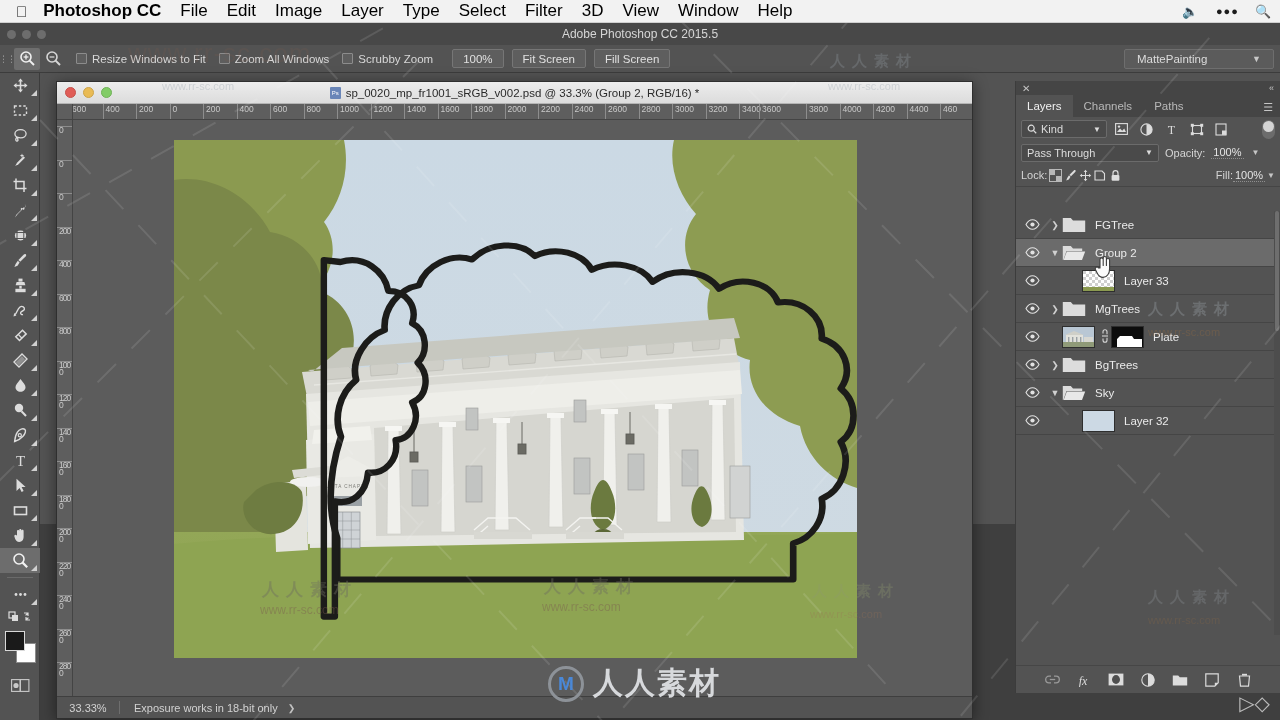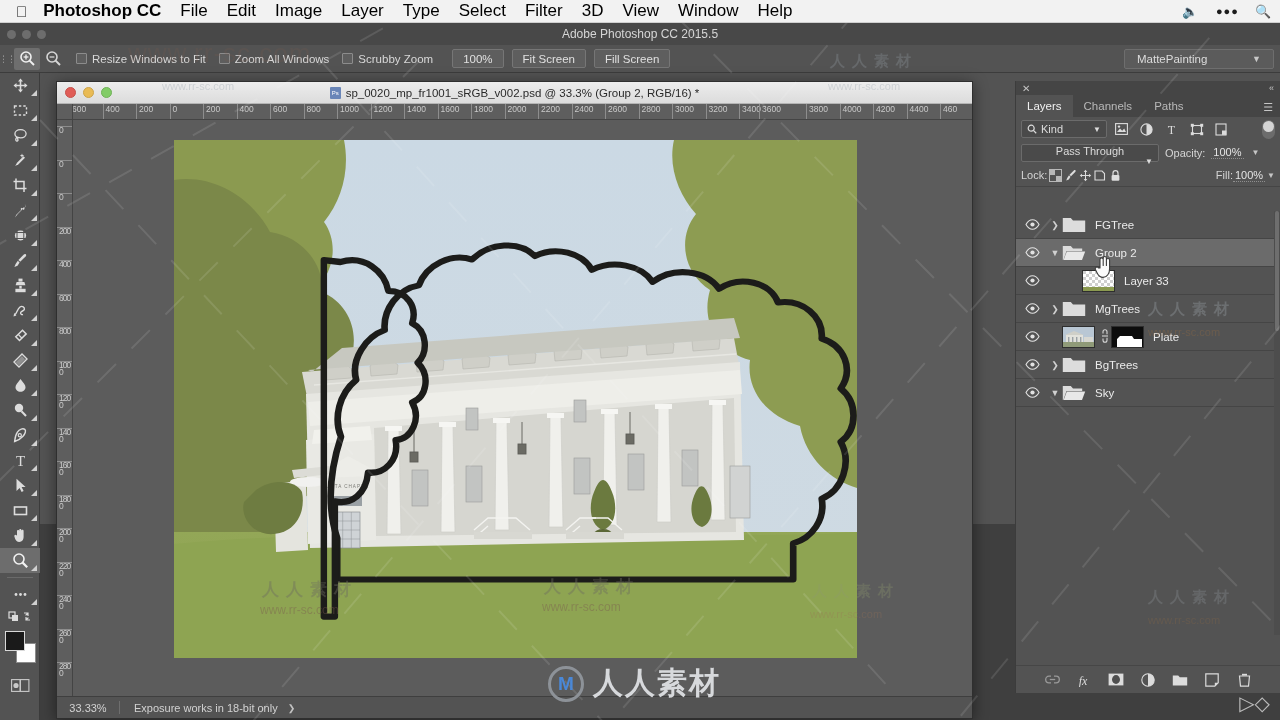--- a/index.html
+++ b/index.html
@@ -146,21 +146,21 @@
     color: #dcdcdc; font-size: 11px; display: flex; align-items: center; padding: 0 5px; gap: 4px;
   }
   .kind-sel .cv { margin-left: auto; font-size: 8px; }
   .ficon { width: 21px; height: 18px; display: flex; align-items: center; justify-content: center; color: #d8d8d8; }
   .tog { margin-left: auto; width: 13px; height: 19px; background:#6c6c6c; border-radius: 7px; position: relative;}
   .tog:after { content:""; position:absolute; top:1px; left:1px; width:11px; height:11px; border-radius:50%; background:#d4d4d4;}
 
   .blendrow { height: 23px; display: flex; align-items: center; padding: 0 5px; gap: 6px; }
   .blend-sel {
     width: 138px; height: 18px; background: #4a4a4a; border: 1px solid #6b6b6b; border-radius: 2px;
-    color: #dcdcdc; font-size: 11px; display: flex; align-items: center; padding: 0 5px; flex-direction: column;
+    color: #dcdcdc; font-size: 11px; display: flex; align-items: center; padding: 0 5px;
   }
   .blend-sel .cv { margin-left: auto; font-size: 8px; }
   .opacity-lbl { font-size: 11px; color: #d4d4d4; }
   .opacity-val { font-size: 11px; color: #e4e4e4; border-bottom: 1px dotted #8e8e8e; padding: 0 2px; }
   .mini-cv { font-size: 8px; color: #c6c6c6; margin-left: 2px;}
 
   .lockrow { height: 23px; display: flex; align-items: center; padding: 0 5px; border-bottom: 1px solid #454545; }
   .lockrow .lbl { font-size: 11px; color: #d4d4d4; margin-right: 1px; }
   .lockico { width: 15px; height: 15px; display: flex; align-items: center; justify-content: center; color: #d4d4d4; }
   .fill-lbl { margin-left: auto; font-size: 11px; color: #d4d4d4; }
@@ -902,20 +902,34 @@
                 <circle cx="7.5" cy="5.5" r="2.1" fill="#e2e2e2"></circle>
               </svg>
             </div>
             <div class="twisty">▼</div>
             <div class="thumb-folder"><svg width="24" height="19" viewBox="0 0 24 19">
                 <path d="M0.8 3 h8 l2.2 2.4 h9.2 V8 H4.5 L1.4 17 H0.8 Z" fill="#dcdcdc"></path>
                 <path d="M4.8 8.4 h18.4 L20 17 H1.6 Z" fill="#e8e8e8"></path>
               </svg></div>
             <div class="lname">Sky</div>
           </div>
+          <div class="lrow">
+            <div class="eye">
+              <svg width="15" height="11" viewBox="0 0 15 11">
+                <path d="M7.5 0.8C3.6 0.8 1 5.5 1 5.5s2.6 4.7 6.5 4.7S14 5.5 14 5.5 11.4 0.8 7.5 0.8z" fill="none" stroke="#e2e2e2" stroke-width="1.1"></path>
+                <circle cx="7.5" cy="5.5" r="2.1" fill="#e2e2e2"></circle>
+              </svg>
+            </div>
+            <div class="twisty spacer">.</div>
+            <div class="lindent"></div>
+            <div class="thumb-img"><svg width="33" height="22" viewBox="0 0 33 22">
+                <rect width="33" height="22" fill="#ccd9e4"></rect>
+              </svg></div>
+            <div class="lname">Layer 32</div>
+          </div>
         </div>
       <div class="vscroll">
           <i></i>
         </div>
 
       <div class="panel-footer">
         <span class="fbtn">
           <svg width="15" height="11" viewBox="0 0 15 11">
               <path d="M6 2.2H4a3.3 3.3 0 0 0 0 6.6h2M9 2.2h2a3.3 3.3 0 0 1 0 6.6H9" fill="none" stroke="#9a9a9a" stroke-width="1.3"></path>
               <line x1="4.8" y1="5.5" x2="10.2" y2="5.5" stroke="#9a9a9a" stroke-width="1.3"></line>

